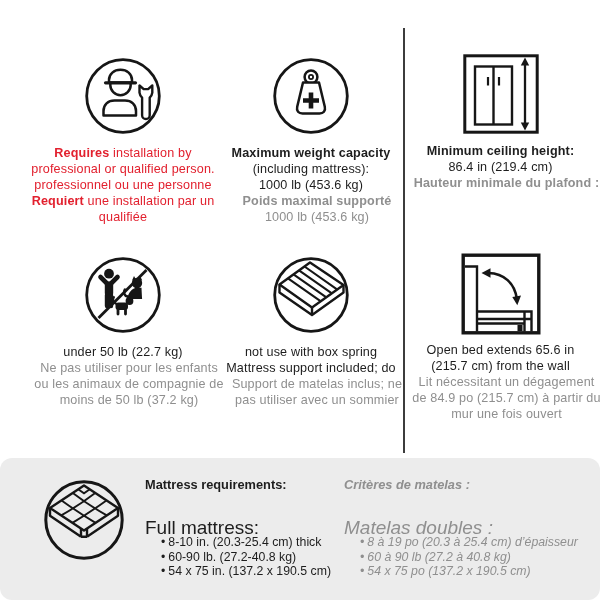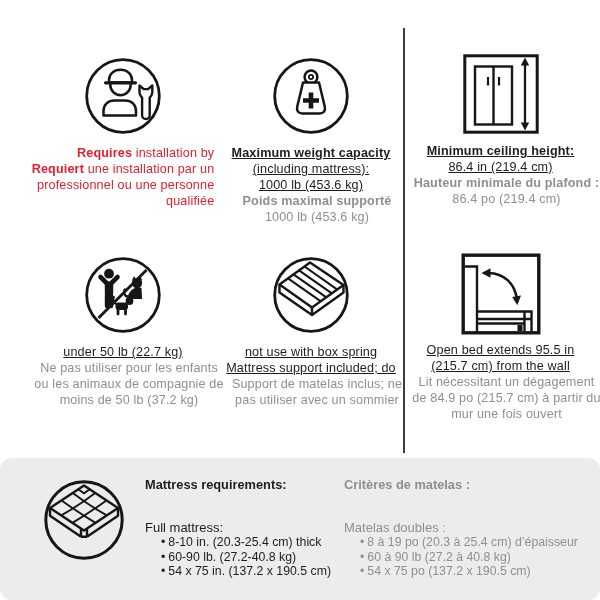--- a/index.html
+++ b/index.html
@@ -4,36 +4,36 @@
 <style>
   html,body{margin:0;padding:0;background:#fff;}
   #stage{position:relative;width:600px;height:600px;background:#ffffff;overflow:hidden;
          font-family:"Liberation Sans",sans-serif;}
   .divider{position:absolute;left:403px;top:28px;width:1.5px;height:425px;background:#3c3c3c;}
   .cell{position:absolute;display:flex;flex-direction:column;align-items:center;}
   .icon{height:82px;display:flex;align-items:flex-start;justify-content:center;}
   .txt{margin-top:7px;text-align:center;}
   .ln{font-size:12.6px;line-height:16px;white-space:nowrap;letter-spacing:.15px;}
   .ln b{font-weight:700;}
-  .en{color:#1d1d1d;text-decoration:underline;} .fr{color:#8f8f8f;margin-left:12px;} .red{color:#e2202e;text-align:right;}
+  .en{color:#1d1d1d;} .fr{color:#8f8f8f;margin-left:12px;} .red{color:#e2202e;}
   
   .c-install{left:13px;top:56px;width:220px;}
   .c-weight {left:221px;top:56px;width:180px;}
   .c-ceiling{left:402px;top:54px;width:197px;}
   .c-child  {left:13px;top:255px;width:220px;}
   .c-support{left:221px;top:255px;width:180px;}
   .c-openbed{left:402px;top:253px;width:197px;}
   
   .footer{position:absolute;left:0;top:458px;width:600px;height:142px;background:#ececec;border-radius:12px;}
   .f-icon{position:absolute;left:42px;top:21px;}
   .f-col{position:absolute;top:19px;}
   .f-en{left:145px;color:#1d1d1d;}
-  .f-fr{left:344px;color:#8f8f8f;}
+  .f-fr{left:344px;color:#8f8f8f;font-style:italic;}
   .f-title{font-weight:700;font-size:12.8px;line-height:15px;margin-bottom:14px;white-space:nowrap;}
-  .f-sub{font-size:13px;line-height:15px;white-space:nowrap;margin-top:28px;}
+  .f-sub{font-size:19px;line-height:15px;white-space:nowrap;margin-top:28px;}
   .bl{font-size:12.3px;line-height:14.6px;white-space:nowrap;margin-left:16px;}
   .dot{margin-right:3px;}
   svg{display:block;}
   svg .st{fill:none;stroke:#161616;}
   svg .fl{fill:#161616;stroke:none;}
   svg .wh{fill:#ffffff;stroke:#161616;}
 </style>
 </head>
 <body>
 
@@ -47,22 +47,23 @@
         <circle class="st" cx="40" cy="40" r="36.3" stroke-width="2.8"></circle>
         <circle class="st" cx="37.5" cy="29" r="10.2" stroke-width="2.5"></circle>
         <path class="wh" d="M26 26.5 v-2.5 c0-6.2 5.1-10.2 11.5-10.2 s11.5 4 11.5 10.2 v2.5 z" stroke-width="2.5" stroke-linejoin="round"></path>
         <line class="st" x1="22.5" y1="26.8" x2="52.5" y2="26.8" stroke-width="3.2" stroke-linecap="round"></line>
         <path class="wh" d="M20.5 59.5 v-4.5 c0-6.5 4.5-10.5 11-10.5 h10.5 c6.5 0 11 4 11 10.5 v4.5 z" stroke-width="2.5" stroke-linejoin="round"></path>
         <path class="wh" d="M56.5 29.5 v7.2 a8 8 0 0 0 2.6 5 l0 17.5 a3.8 3.8 0 0 0 7.6 0 l0-17.5 a8 8 0 0 0 2.6-5 v-7.2 l-4.2 3.6 h-4.4 z" stroke-width="2.4" stroke-linejoin="round"></path>
       </svg>
     </div>
     <div class="txt">
       <div class="ln red"><b>Requires</b><span> installation by</span></div>
+      <div class="ln red"><b></b><span>professional or qualified person.</span></div>
+      <div class="ln red"><b></b><span>professionnel ou une personne</span></div>
       <div class="ln red"><b>Requiert</b><span> une installation par un</span></div>
-      <div class="ln red"><b></b><span>professionnel ou une personne</span></div>
       <div class="ln red"><b></b><span>qualifiée</span></div>
     </div>
   </div>
 
   <div class="cell c-weight">
     <div class="icon">
       <svg width="80" height="80" viewBox="0 0 80 80">
         <circle class="st" cx="40" cy="40" r="36.3" stroke-width="2.8"></circle>
         <circle class="wh" cx="40" cy="21" r="6.4" stroke-width="2.5"></circle>
         <circle class="st" cx="40" cy="21" r="2.1" stroke-width="1.8"></circle>
@@ -89,21 +90,20 @@
         <line class="st" x1="36" y1="23" x2="36" y2="31.5" stroke-width="2.2"></line>
         <line class="st" x1="62" y1="9" x2="62" y2="71" stroke-width="2.3"></line>
         <polygon class="fl" points="62,3.5 57.8,11.5 66.2,11.5"></polygon>
         <polygon class="fl" points="62,76.5 57.8,68.5 66.2,68.5"></polygon>
       </svg>
     </div>
     <div class="txt">
       <div class="ln en"><b>Minimum ceiling height:</b><span></span></div>
       <div class="ln en"><b></b><span>86.4 in (219.4 cm)</span></div>
       <div class="ln fr"><b>Hauteur minimale du plafond :</b><span></span></div>
-      <div class="ln fr"><b></b><span>86.4 po (219.4 cm)</span></div>
     </div>
   </div>
 
   <div class="cell c-child">
     <div class="icon">
       <svg width="80" height="80" viewBox="0 0 80 80">
         <circle class="st" cx="40" cy="40" r="36.3" stroke-width="2.8"></circle>
         <circle class="fl" cx="26" cy="18.7" r="4.9"></circle>
         <path class="st" d="M17.5 22 L24.5 29 M34.5 22 L27.5 29" stroke-width="4.6" stroke-linecap="round"></path>
         <rect class="fl" x="21.8" y="26.5" width="8.4" height="14.5" rx="3"></rect>
@@ -155,21 +155,21 @@
         <rect class="st" x="2.2" y="2.2" width="75.6" height="77.6" stroke-width="3.4"></rect>
         <path class="st" d="M4 13.5 H16 V78.5" stroke-width="2.4"></path>
         <path class="st" d="M16 58.5 H70.5 V78.5 M16 66 H70.5 M16 70.5 H63.5 M63.5 58.5 V78.5" stroke-width="2.4"></path>
         <rect class="fl" x="56.5" y="72" width="5" height="6"></rect>
         <path class="st" d="M27.5 20 C43 20.5 53.5 30 55.8 45.5" stroke-width="2.6"></path>
         <polygon class="fl" points="29.5,15.3 20.5,20 29.5,24.7"></polygon>
         <polygon class="fl" points="51.3,44 60,42.5 56.3,52.3"></polygon>
       </svg>
     </div>
     <div class="txt">
-      <div class="ln en"><b></b><span>Open bed extends 95.5 in</span></div>
+      <div class="ln en"><b></b><span>Open bed extends 65.6 in</span></div>
       <div class="ln en"><b></b><span>(215.7 cm) from the wall</span></div>
       <div class="ln fr"><b></b><span>Lit nécessitant un dégagement</span></div>
       <div class="ln fr"><b></b><span>de 84.9 po (215.7 cm) à partir du</span></div>
       <div class="ln fr"><b></b><span>mur une fois ouvert</span></div>
     </div>
   </div>
 
   <div class="footer">
     <div class="f-icon">
       <svg width="84" height="84" viewBox="0 0 84 84">

